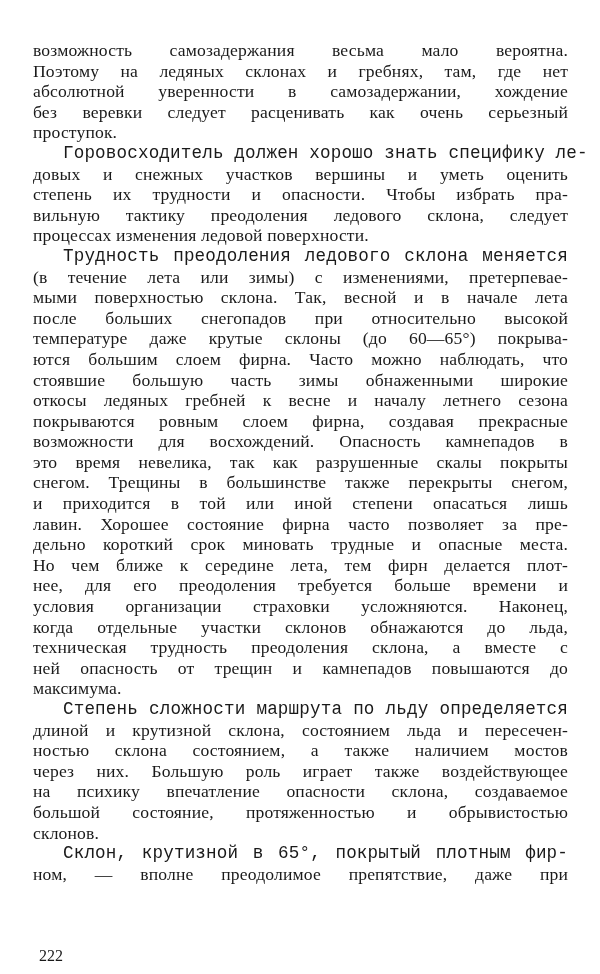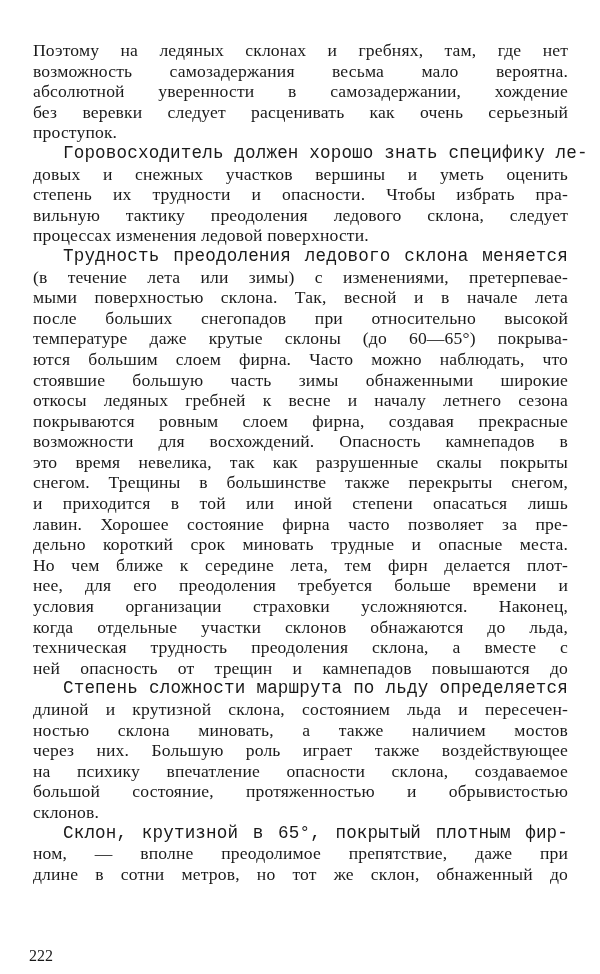--- a/index.html
+++ b/index.html
@@ -10,32 +10,32 @@
     font-size: 17.6px; line-height: 20.6px; color: #1a1a1a;
     letter-spacing: 0.15px;
   }
   .line {
     display: block; height: 20.6px; white-space: nowrap;
     text-align: justify; text-align-last: justify;
   }
   .line.last { text-align-last: left; }
   .line.indent { padding-left: 30px; font-family: Liberation Mono, monospace; }
   .page-number {
-    position: absolute; left: 29px; top: 947px;
+    position: absolute; left: 39px; top: 947px;
     font-family: "Liberation Serif", "DejaVu Serif", serif;
     font-size: 16px; color: #1a1a1a;
   }
 </style>
 </head>
 <body>
 
 <div class="page" id="page">
     <div>
+      <span class="line">возможность самозадержания весьма мало вероятна.</span>
       <span class="line">Поэтому на ледяных склонах и гребнях, там, где нет</span>
-      <span class="line">возможность самозадержания весьма мало вероятна.</span>
       <span class="line">абсолютной уверенности в самозадержании, хождение</span>
       <span class="line">без веревки следует расценивать как очень серьезный</span>
       <span class="line last">проступок.</span>
     </div>
     <div>
       <span class="line indent">Горовосходитель должен хорошо знать специфику ле-</span>
       <span class="line">довых и снежных участков вершины и уметь оценить</span>
       <span class="line">степень их трудности и опасности. Чтобы избрать пра-</span>
       <span class="line">вильную тактику преодоления ледового склона, следует</span>
       <span class="line last">процессах изменения ледовой поверхности.</span>
@@ -55,29 +55,29 @@
       <span class="line">снегом. Трещины в большинстве также перекрыты снегом,</span>
       <span class="line">и приходится в той или иной степени опасаться лишь</span>
       <span class="line">лавин. Хорошее состояние фирна часто позволяет за пре-</span>
       <span class="line">дельно короткий срок миновать трудные и опасные места.</span>
       <span class="line">Но чем ближе к середине лета, тем фирн делается плот-</span>
       <span class="line">нее, для его преодоления требуется больше времени и</span>
       <span class="line">условия организации страховки усложняются. Наконец,</span>
       <span class="line">когда отдельные участки склонов обнажаются до льда,</span>
       <span class="line">техническая трудность преодоления склона, а вместе с</span>
       <span class="line">ней опасность от трещин и камнепадов повышаются до</span>
+      <span class="line last">максимума.</span>
     </div>
     <div>
       <span class="line indent">Степень сложности маршрута по льду определяется</span>
       <span class="line">длиной и крутизной склона, состоянием льда и пересечен-</span>
-      <span class="line">ностью склона миновать, а также наличием мостов</span>
+      <span class="line">ностью склона состоянием, а также наличием мостов</span>
       <span class="line">через них. Большую роль играет также воздействующее</span>
       <span class="line">на психику впечатление опасности склона, создаваемое</span>
       <span class="line">большой состояние, протяженностью и обрывистостью</span>
       <span class="line last">склонов.</span>
     </div>
     <div>
       <span class="line indent">Склон, крутизной в 65°, покрытый плотным фир-</span>
       <span class="line">ном, — вполне преодолимое препятствие, даже при</span>
-      <span class="line">длине в сотни метров, но тот же склон, обнаженный до</span>
     </div>
   </div>
 <div class="page-number">222</div>
 
 </body></html>

